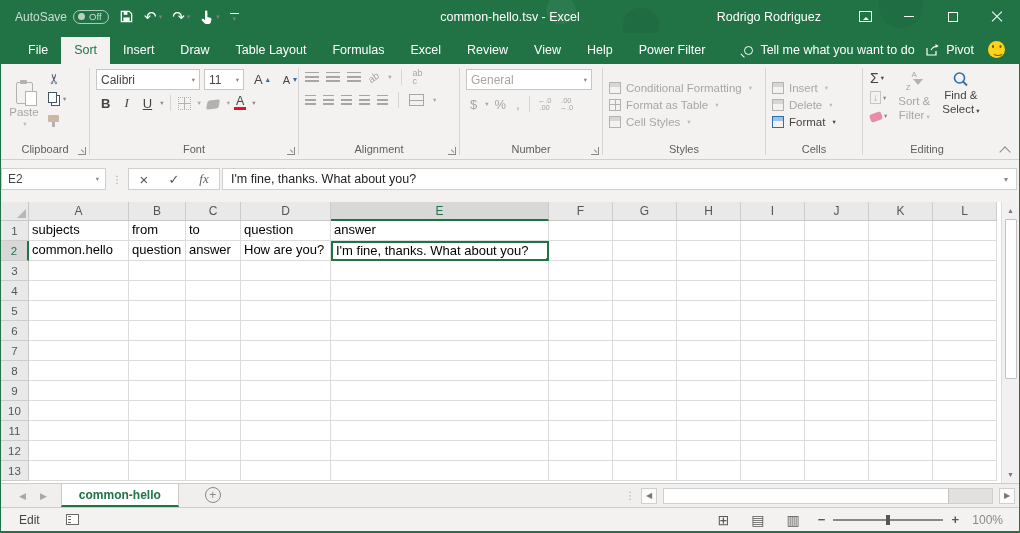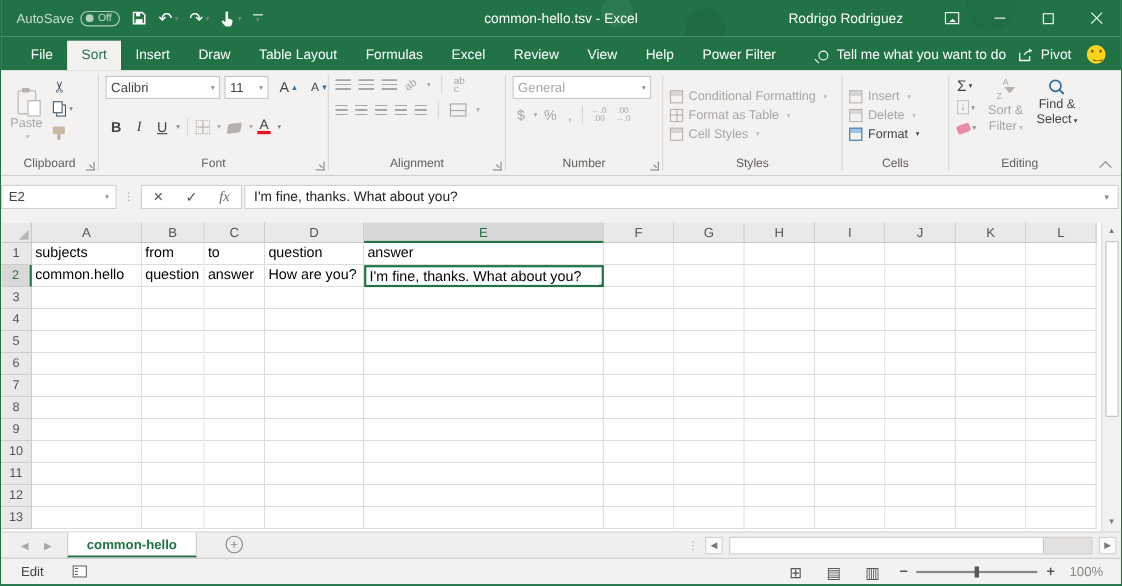--- a/index.html
+++ b/index.html
@@ -66,21 +66,21 @@
   .ic-clipboard { width:17px; height:22px; border:1.6px solid #b4b1ae; border-radius:2px; position:relative; background:#f3f2f1; }
   .ic-clipboard::before { content:""; position:absolute; left:3px; top:-3px; width:7px; height:4px; background:#b4b1ae; border-radius:1px; }
   .ic-clipboard::after { content:""; position:absolute; right:-5px; bottom:-3px; width:10px; height:13px; background:#fff; border:1px solid #b4b1ae; }
   .smallcol { display:flex; flex-direction:column; justify-content:flex-start; gap:3px; padding-top:4px; }
   .ic-cut { font-size:14px; color:#44546a; transform:rotate(-90deg); line-height:12px; }
   .ic-copy { width:9px; height:11px; border:1px solid #44546a; background:#fff; box-shadow:3px 3px 0 -1px #fff, 3px 3px 0 0 #44546a; margin:0 4px 3px 0; }
   .ic-painter { width:11px; height:7px; background:#c9b9a4; border-radius:1px; position:relative; margin-top:2px; }
   .ic-painter::after { content:""; position:absolute; left:4px; top:7px; width:3px; height:5px; background:#b4b1ae; }
 
   
-  .fgrid { display:flex; flex-direction:column; gap:16px; padding:2px 4px; }
+  .fgrid { display:flex; flex-direction:column; gap:4px; padding:2px 4px; }
   .frow { display:flex; align-items:center; gap:4px; }
   .combo { background:#fff; border:1px solid #c8c6c4; height:21px; display:flex; align-items:center; font-size:12px; color:#444; padding:0 4px; }
   .combo .dd { margin-left:auto; }
   .ic-grow { font-size:13px; color:#444; position:relative; padding:0 3px; }
   .ic-shrink { font-size:11px; color:#444; padding:0 3px; }
   .fmt-b { font-weight:bold; font-size:13px; color:#444; padding:1px 5px; }
   .fmt-i { font-style:italic; font-family:"Liberation Serif", serif; font-size:13px; color:#444; padding:1px 5px; }
   .fmt-u { text-decoration:underline; font-size:13px; color:#444; padding:1px 2px 1px 5px; }
   .vline { width:1px; height:16px; background:#d8d6d4; margin:0 3px; }
   .ic-borders { width:13px; height:13px; border:1px dotted #b4b1ae;

